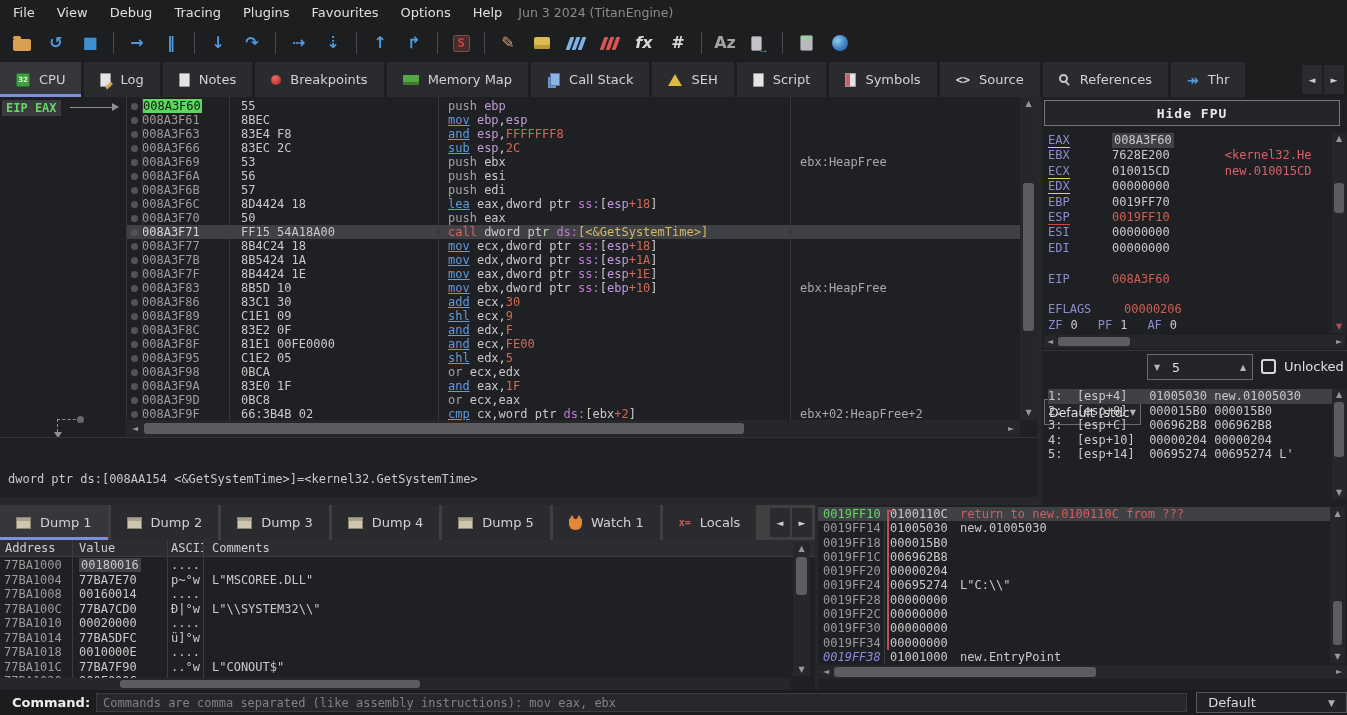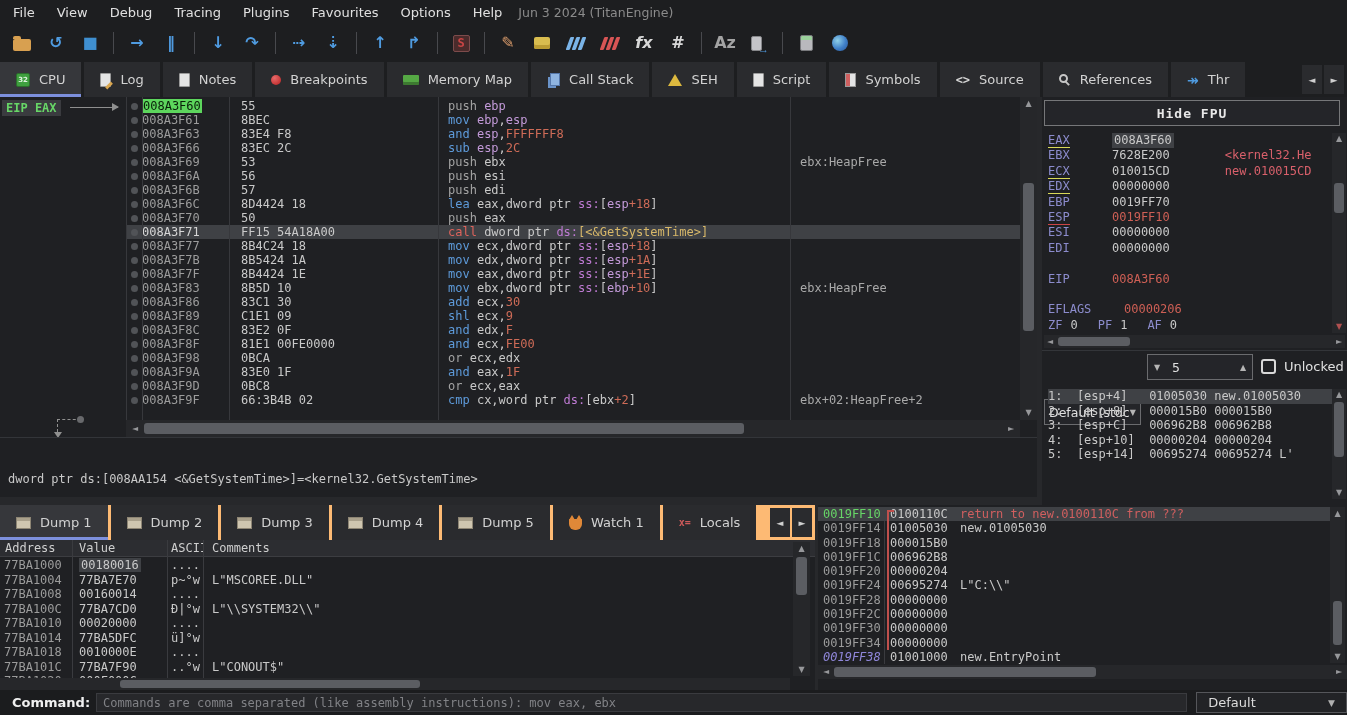--- a/index.html
+++ b/index.html
@@ -65,21 +65,21 @@
   .drow{display:flex;height:14px;line-height:14px;font-family:"DejaVu Sans Mono",monospace;font-size:12px;white-space:pre;}
   .drow.sel{background:#3f4145;}
   .c-dot{width:16px;display:flex;align-items:center;justify-content:center;flex:none;}
   .c-dot i{width:7px;height:7px;border-radius:50%;background:#515357;}
   .c-addr{width:87px;color:#9c9c9c;flex:none;}
   .drow.sel .c-addr{color:#d6d6d6;}
   .eipbg{background:#5dd65d;color:#0a1f0a;font-weight:normal;padding:0 1px;}
   .c-bytes{width:209px;color:#c9c9c9;padding-left:12px;flex:none;}
   .c-instr{width:352px;padding-left:10px;flex:none;overflow:hidden;}
   .c-cmt{flex:1;color:#a9a9a9;padding-left:10px;overflow:hidden;}
-  .tk-d{color:#c9c9c9;}.tk-m{color:#5e9bdb;}.tk-p{color:#a3a3a3;text-align:right;}.tk-c{color:#e0645c;}
+  .tk-d{color:#c9c9c9;}.tk-m{color:#5e9bdb;text-decoration:underline;}.tk-p{color:#a3a3a3;text-align:right;}.tk-c{color:#e0645c;}
   .tk-n{color:#ce6b57;}.tk-s{color:#bf7bd4;}.tk-k{color:#c39ad9;}.tk-y{color:#d8b869;}
   .dsep{position:absolute;top:0;height:323px;width:1px;background:#37383c;}
 
   
   .sb{position:absolute;background:#26272a;}
   .sb .thumb{position:absolute;background:#5b5d62;border-radius:3px;}
   .sarr{position:absolute;color:#97989b;font-size:8px;text-align:center;cursor:pointer;font-family:"DejaVu Sans",sans-serif;}
 
   
   .infobox{position:absolute;left:0;top:437px;width:1037px;height:60px;background:#1f2023;border-top:1px solid #333539;font:12px "DejaVu Sans Mono",monospace;color:#c9c9c9;padding:6px 8px;white-space:pre;}
@@ -112,21 +112,21 @@
   .spin-btn{width:18px;text-align:center;font-size:8px;color:#b5b5b5;cursor:pointer;}
   .spin-val{flex:1;padding-left:6px;}
   .cc-check{position:absolute;left:217px;top:5px;width:15px;height:15px;border:2px solid #d8d8d8;border-radius:3px;cursor:pointer;}
   .cc-label{position:absolute;left:240px;top:0;line-height:26px;font-size:13px;color:#e0e0e0;}
   #argrows{position:absolute;left:6px;top:292px;width:284px;font:12px "DejaVu Sans Mono",monospace;white-space:pre;}
   .arg-row{height:14.5px;line-height:14.5px;color:#c9c9c9;overflow:hidden;}
   .arg-row.sel{background:#3f4145;}
 
   
   .dumpside{position:absolute;left:0;top:505px;width:815px;height:185px;background:#1f2023;}
-  .dumptabs-wrap{position:absolute;left:0;top:0;width:815px;height:35px;background:#fdba74;display:flex;gap:8px;}
+  .dumptabs-wrap{position:absolute;left:0;top:0;width:815px;height:35px;background:#404040;display:flex;gap:8px;}
   .dumptable{position:absolute;left:0;top:35px;width:815px;height:150px;}
   .dhead{display:flex;height:17px;background:#2c2d31;border-bottom:1px solid #3c3d41;font:12px "DejaVu Sans Mono",monospace;color:#cfcfcf;line-height:16px;}
   .dh-a{width:72px;padding-left:5px;flex:none;}
   .dh-v{width:95px;padding-left:7px;flex:none;}
   .dh-s{width:36px;padding-left:4px;flex:none;overflow:hidden;white-space:nowrap;}
   .dh-c{flex:1;padding-left:9px;}
   #dumprows{position:absolute;left:0;top:18px;width:790px;height:120px;overflow:hidden;font:12px "DejaVu Sans Mono",monospace;white-space:pre;}
   .durow{display:flex;height:14.5px;line-height:14.5px;}
   .du-a{width:72px;color:#9c9c9c;padding-left:4px;flex:none;}
   .du-v{width:95px;color:#c9c9c9;padding-left:7px;flex:none;}
@@ -335,20 +335,21 @@
         <div class="drow"><span class="c-dot"><i></i></span><span class="c-addr">008A3F70</span><span class="c-bytes">50</span><span class="c-instr"><span class="tk-p">push</span><span class="tk-d"> eax</span></span><span class="c-cmt"></span></div>
         <div class="drow sel"><span class="c-dot"><i></i></span><span class="c-addr">008A3F71</span><span class="c-bytes">FF15 54A18A00</span><span class="c-instr"><span class="tk-c">call</span><span class="tk-d"> dword ptr </span><span class="tk-s">ds:</span><span class="tk-y">[&lt;&amp;GetSystemTime&gt;]</span></span><span class="c-cmt"></span></div>
         <div class="drow"><span class="c-dot"><i></i></span><span class="c-addr">008A3F77</span><span class="c-bytes">8B4C24 18</span><span class="c-instr"><span class="tk-m">mov</span><span class="tk-d"> ecx,dword ptr </span><span class="tk-s">ss:</span><span class="tk-d">[</span><span class="tk-k">esp</span><span class="tk-n">+18</span><span class="tk-d">]</span></span><span class="c-cmt"></span></div>
         <div class="drow"><span class="c-dot"><i></i></span><span class="c-addr">008A3F7B</span><span class="c-bytes">8B5424 1A</span><span class="c-instr"><span class="tk-m">mov</span><span class="tk-d"> edx,dword ptr </span><span class="tk-s">ss:</span><span class="tk-d">[</span><span class="tk-k">esp</span><span class="tk-n">+1A</span><span class="tk-d">]</span></span><span class="c-cmt"></span></div>
         <div class="drow"><span class="c-dot"><i></i></span><span class="c-addr">008A3F7F</span><span class="c-bytes">8B4424 1E</span><span class="c-instr"><span class="tk-m">mov</span><span class="tk-d"> eax,dword ptr </span><span class="tk-s">ss:</span><span class="tk-d">[</span><span class="tk-k">esp</span><span class="tk-n">+1E</span><span class="tk-d">]</span></span><span class="c-cmt"></span></div>
         <div class="drow"><span class="c-dot"><i></i></span><span class="c-addr">008A3F83</span><span class="c-bytes">8B5D 10</span><span class="c-instr"><span class="tk-m">mov</span><span class="tk-d"> ebx,dword ptr </span><span class="tk-s">ss:</span><span class="tk-d">[</span><span class="tk-k">ebp</span><span class="tk-n">+10</span><span class="tk-d">]</span></span><span class="c-cmt">ebx:HeapFree</span></div>
         <div class="drow"><span class="c-dot"><i></i></span><span class="c-addr">008A3F86</span><span class="c-bytes">83C1 30</span><span class="c-instr"><span class="tk-m">add</span><span class="tk-d"> ecx,</span><span class="tk-n">30</span></span><span class="c-cmt"></span></div>
         <div class="drow"><span class="c-dot"><i></i></span><span class="c-addr">008A3F89</span><span class="c-bytes">C1E1 09</span><span class="c-instr"><span class="tk-m">shl</span><span class="tk-d"> ecx,</span><span class="tk-n">9</span></span><span class="c-cmt"></span></div>
         <div class="drow"><span class="c-dot"><i></i></span><span class="c-addr">008A3F8C</span><span class="c-bytes">83E2 0F</span><span class="c-instr"><span class="tk-m">and</span><span class="tk-d"> edx,</span><span class="tk-n">F</span></span><span class="c-cmt"></span></div>
         <div class="drow"><span class="c-dot"><i></i></span><span class="c-addr">008A3F8F</span><span class="c-bytes">81E1 00FE0000</span><span class="c-instr"><span class="tk-m">and</span><span class="tk-d"> ecx,</span><span class="tk-n">FE00</span></span><span class="c-cmt"></span></div>
+        <div class="drow"><span class="c-dot"><i></i></span><span class="c-addr">008A3F95</span><span class="c-bytes">C1E2 05</span><span class="c-instr"><span class="tk-m">shl</span><span class="tk-d"> edx,</span><span class="tk-n">5</span></span><span class="c-cmt"></span></div>
         <div class="drow"><span class="c-dot"><i></i></span><span class="c-addr">008A3F98</span><span class="c-bytes">0BCA</span><span class="c-instr"><span class="tk-p">or</span><span class="tk-d"> ecx,edx</span></span><span class="c-cmt"></span></div>
         <div class="drow"><span class="c-dot"><i></i></span><span class="c-addr">008A3F9A</span><span class="c-bytes">83E0 1F</span><span class="c-instr"><span class="tk-m">and</span><span class="tk-d"> eax,</span><span class="tk-n">1F</span></span><span class="c-cmt"></span></div>
         <div class="drow"><span class="c-dot"><i></i></span><span class="c-addr">008A3F9D</span><span class="c-bytes">0BC8</span><span class="c-instr"><span class="tk-p">or</span><span class="tk-d"> ecx,eax</span></span><span class="c-cmt"></span></div>
         <div class="drow"><span class="c-dot"><i></i></span><span class="c-addr">008A3F9F</span><span class="c-bytes">66:3B4B 02</span><span class="c-instr"><span class="tk-m">cmp</span><span class="tk-d"> cx,word ptr </span><span class="tk-s">ds:</span><span class="tk-d">[ebx</span><span class="tk-n">+2</span><span class="tk-d">]</span></span><span class="c-cmt">ebx+02:HeapFree+2</span></div>
       </div>
     <div class="dsep" style="left:126px"></div>
     <div class="dsep" style="left:142px"></div>
     <div class="dsep" style="left:229px"></div>
     <div class="dsep" style="left:438px"></div>
     <div class="dsep" style="left:790px"></div>

